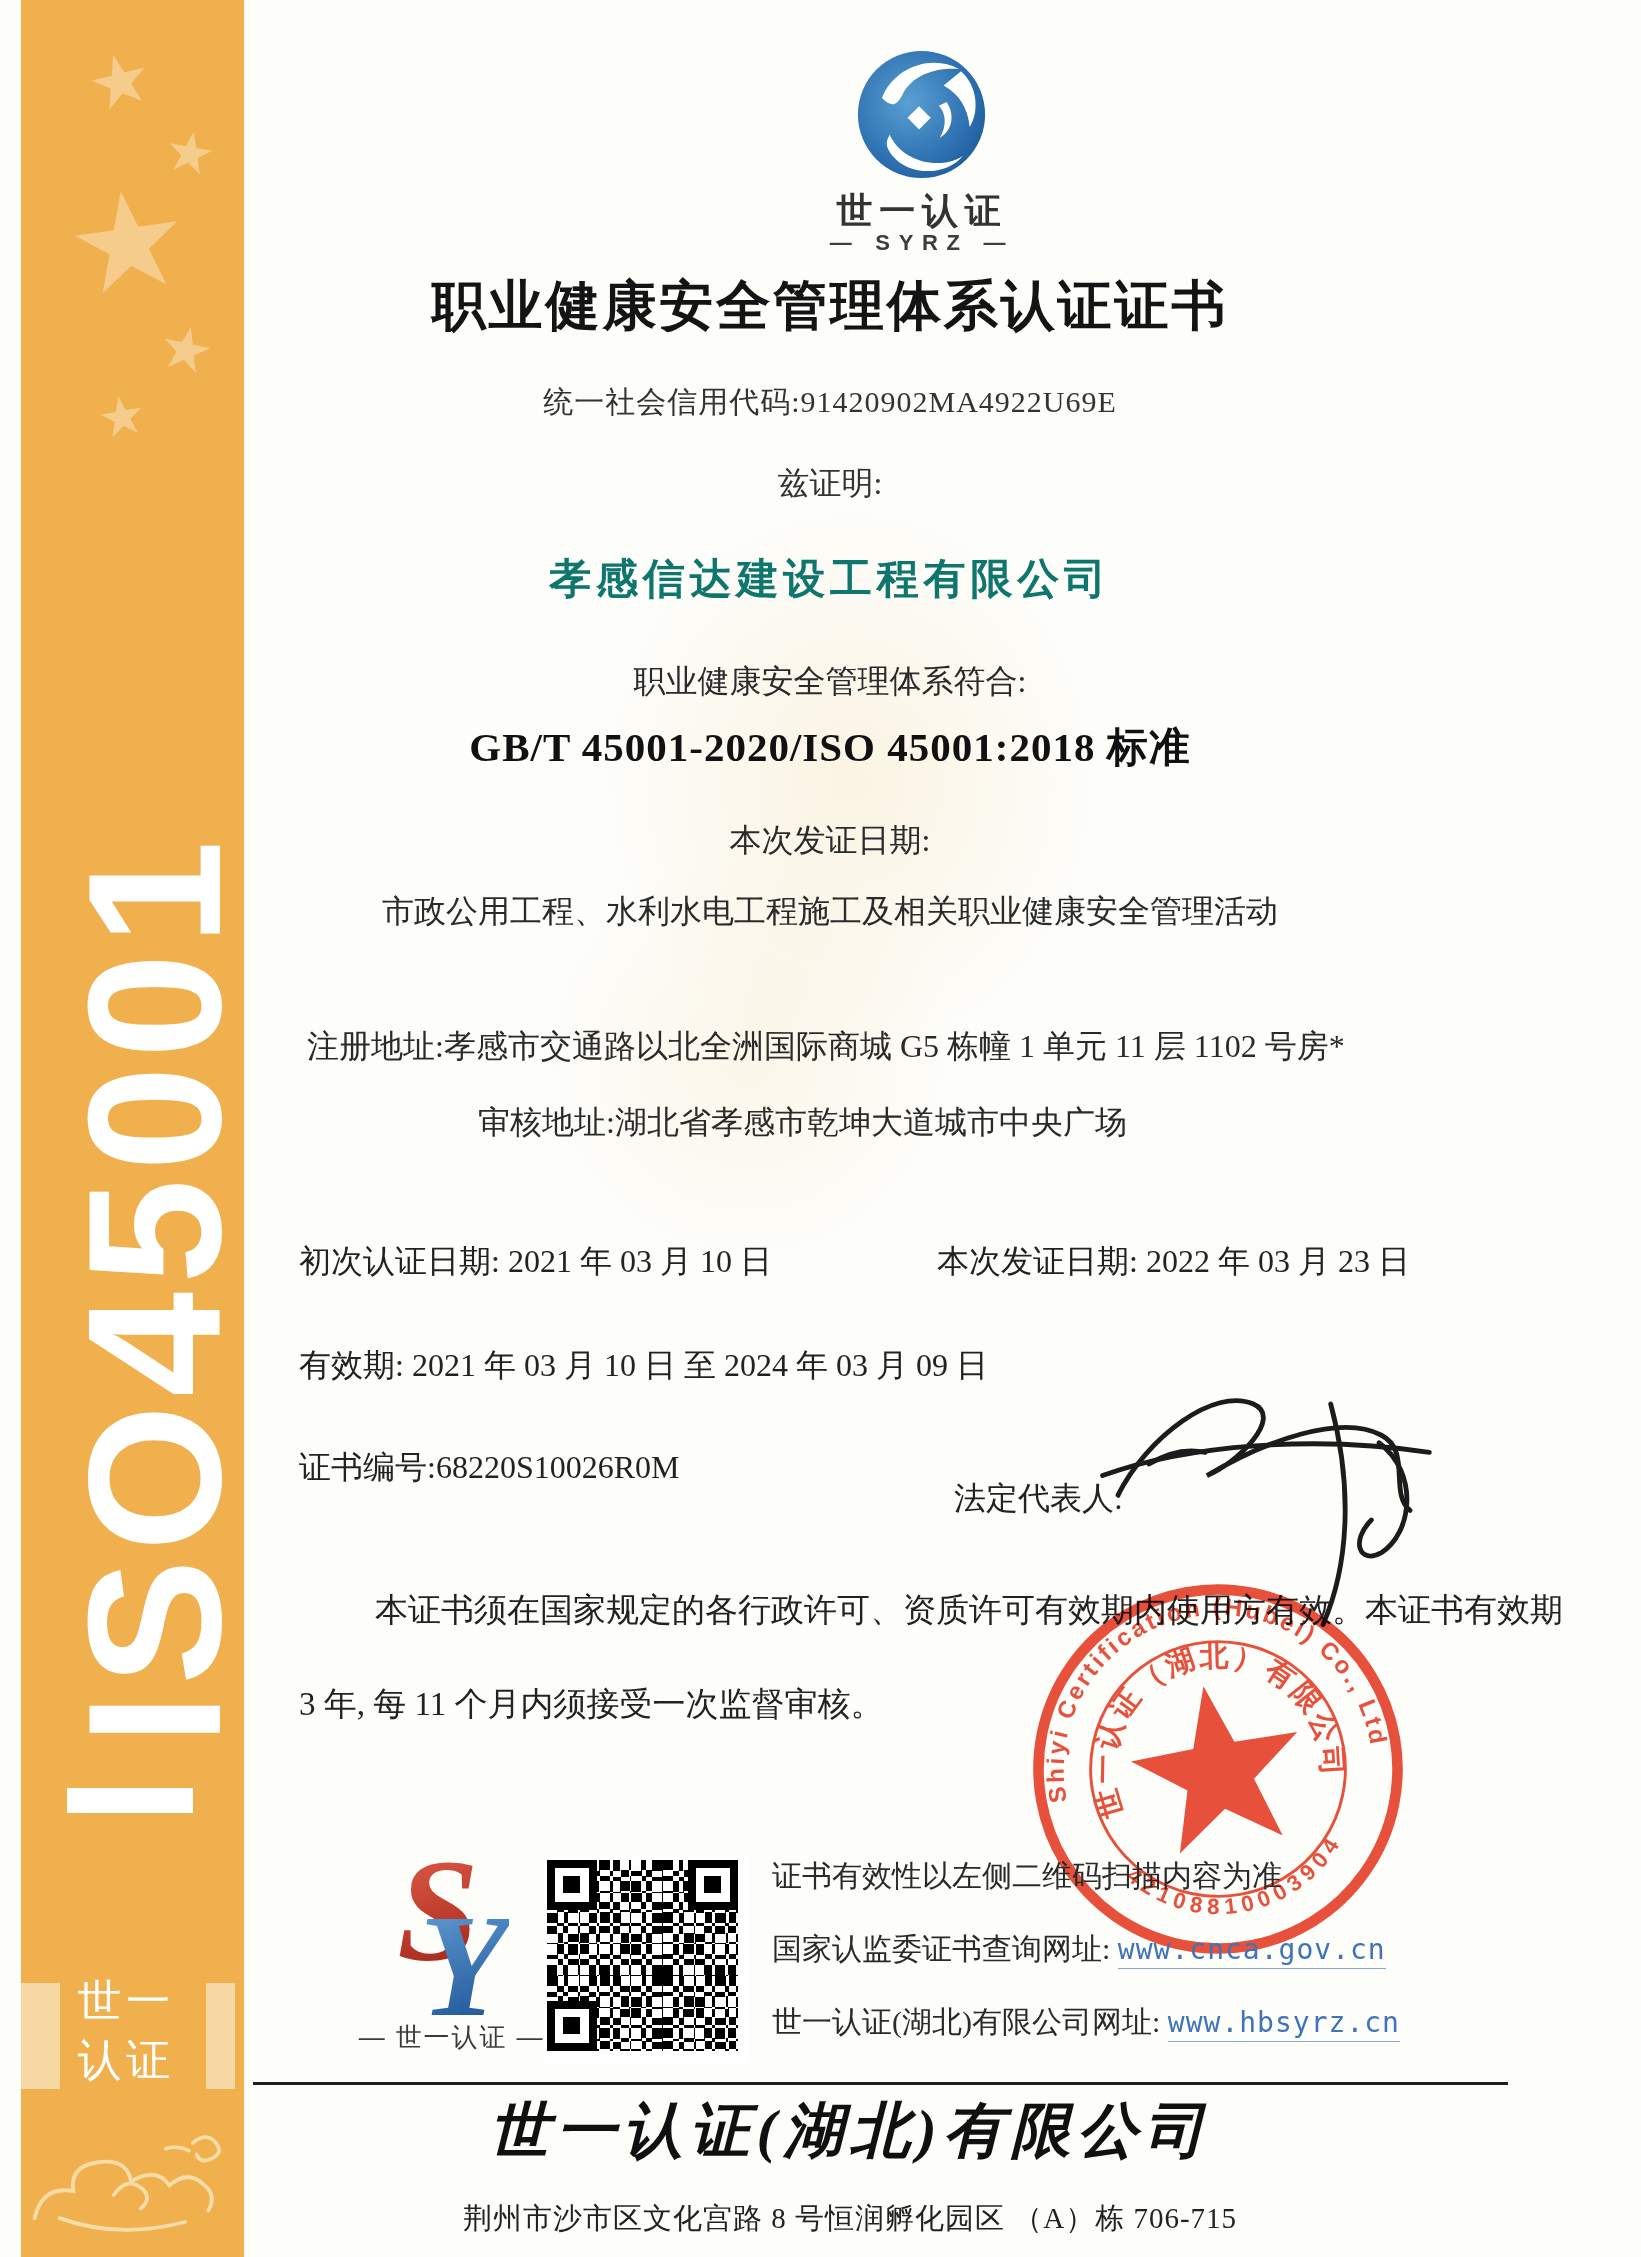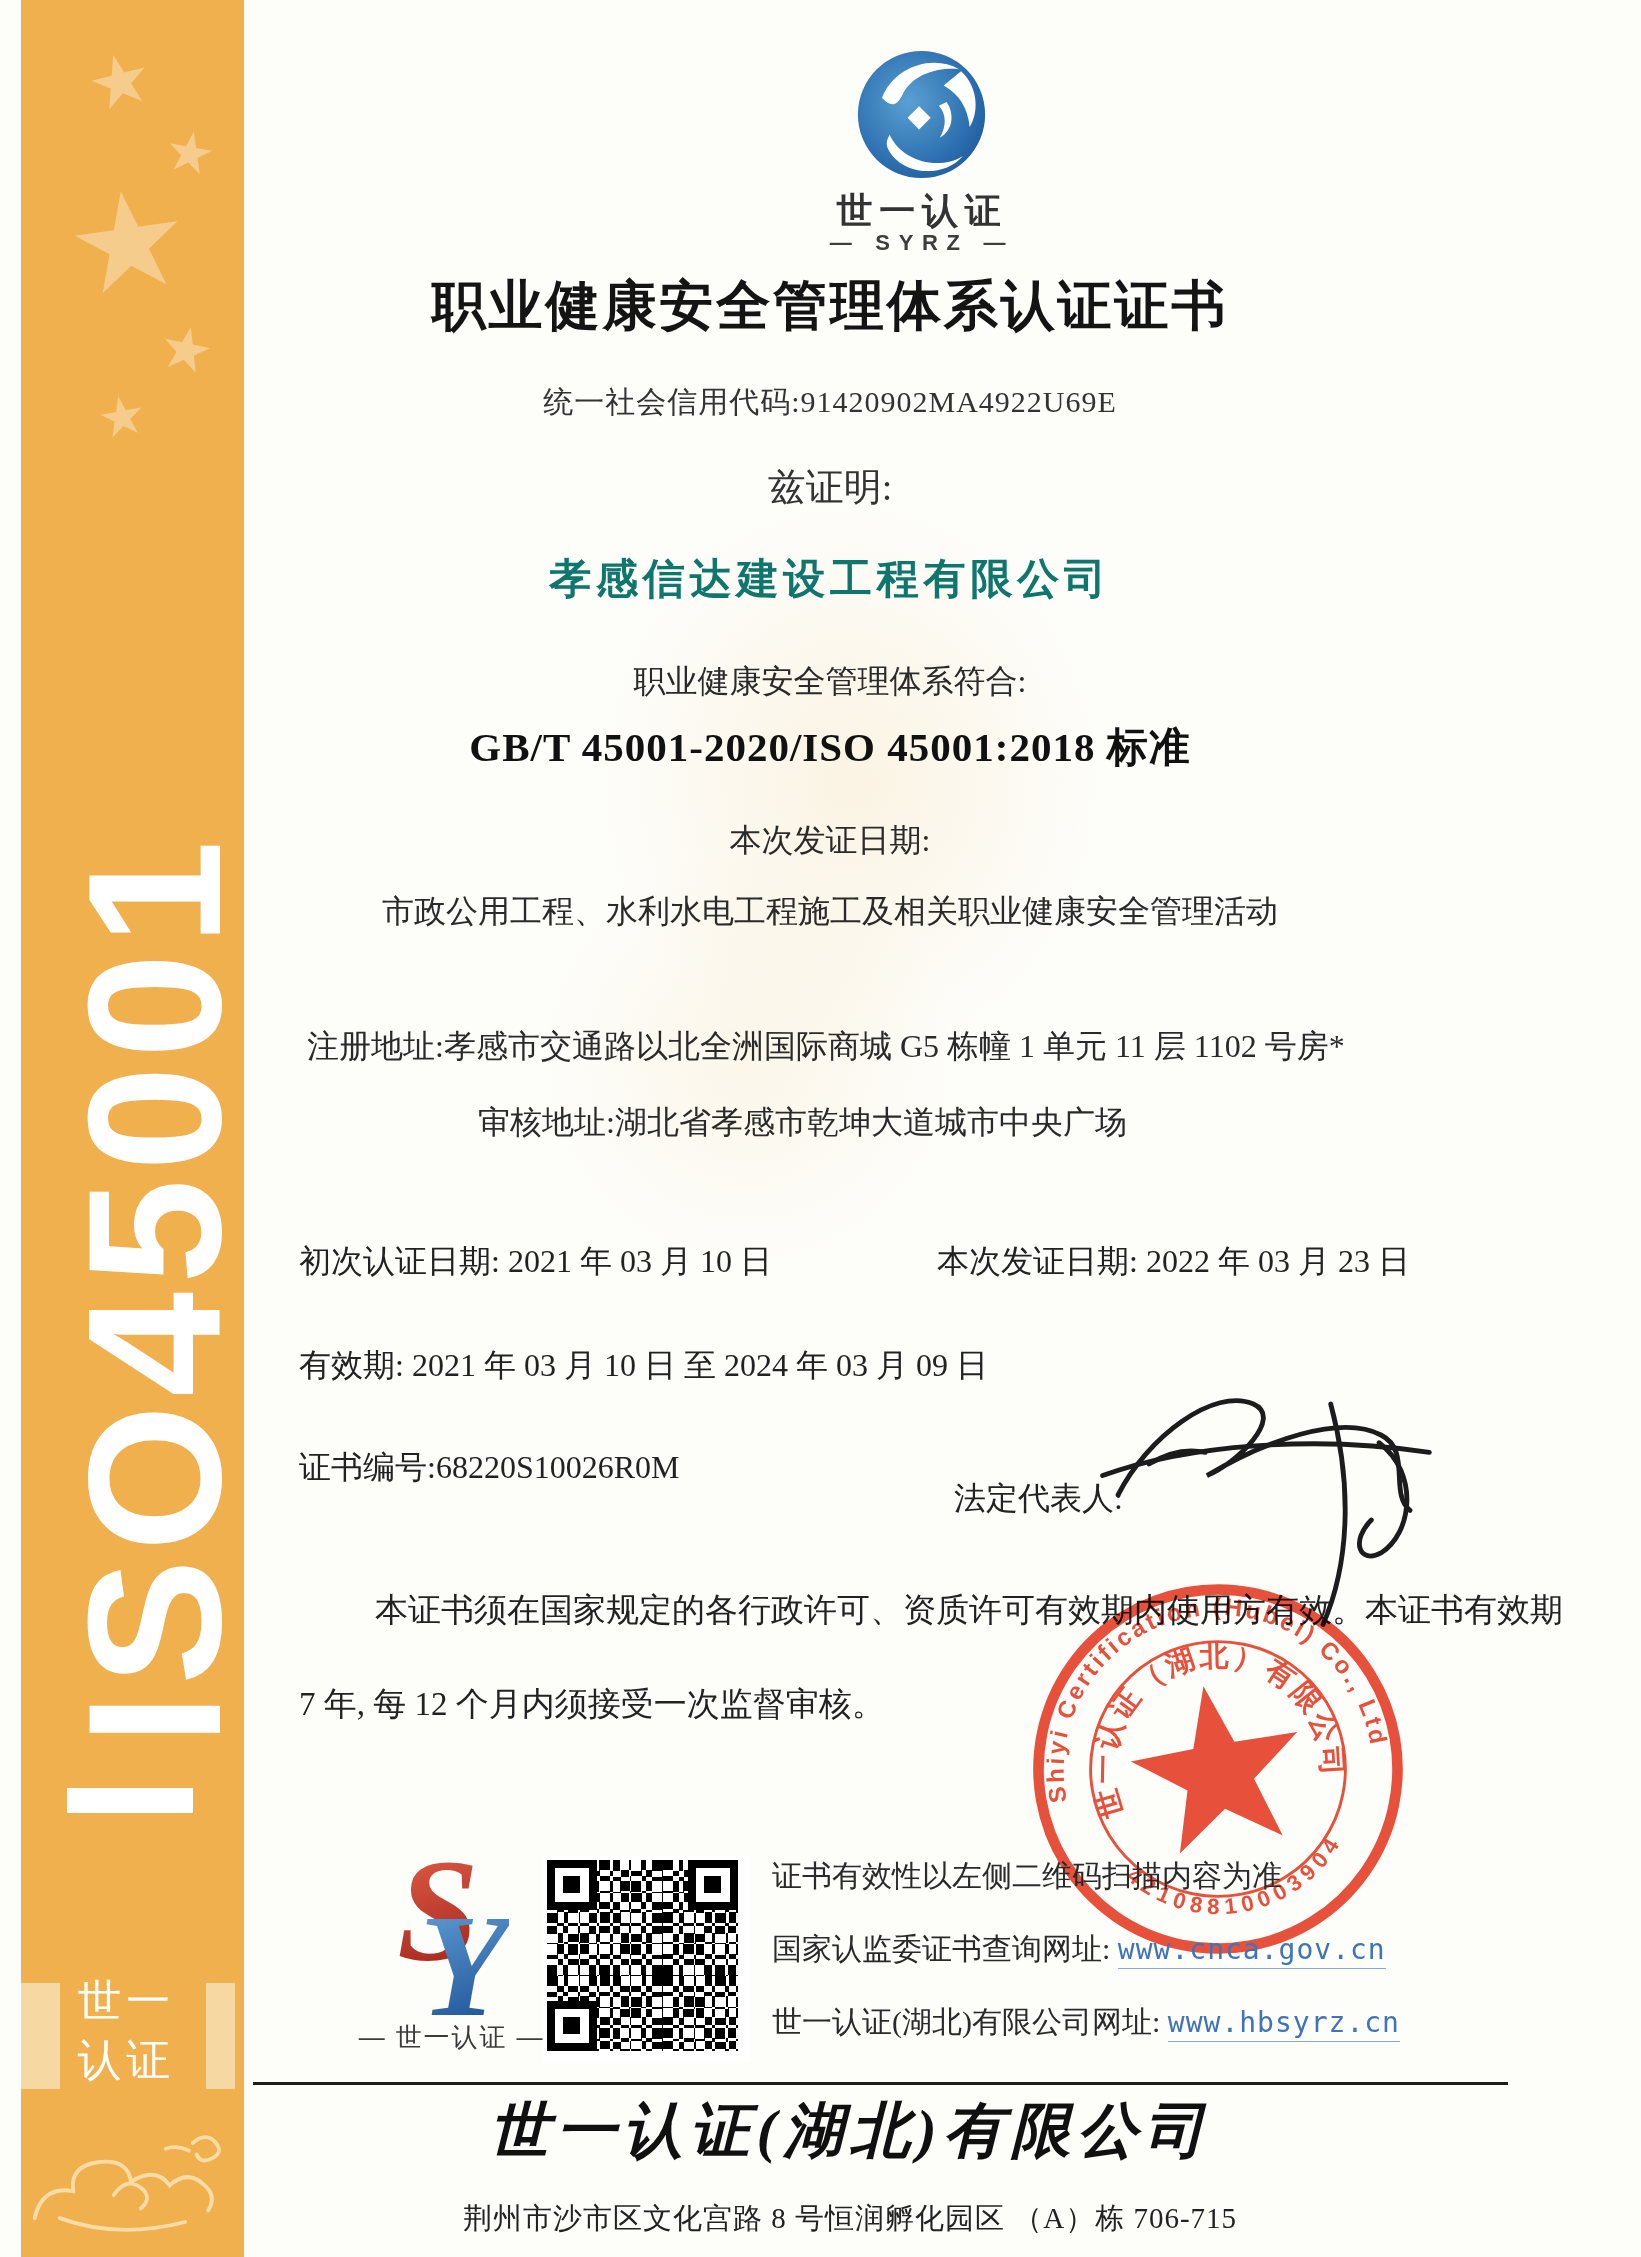--- a/index.html
+++ b/index.html
@@ -33,21 +33,21 @@
   .logo-svg{position:absolute;left:855px;top:48px;width:133px;height:133px;}
   .logo-name{left:922px;top:187px;font-family:"Liberation Sans",sans-serif;font-weight:700;
              font-size:36px;letter-spacing:6.8px;color:#333;}
   .logo-sub{left:922px;top:230px;font-family:"Liberation Sans",sans-serif;font-weight:700;
             font-size:22px;letter-spacing:8.7px;color:#3d3d3d;}
   .title{left:830px;top:270px;font-family:"Liberation Sans",sans-serif;font-weight:700;
          font-size:54px;letter-spacing:2.9px;color:#141414;}
   .credit{left:830px;top:382px;font-size:30px;letter-spacing:1px;color:#333;}
 
   
-  .certify{left:830px;top:462px;font-size:38px;color:#333;}
+  .certify{left:830px;top:462px;font-size:32px;color:#333;}
   .company{left:830px;top:527px;font-family:"Liberation Sans",sans-serif;font-weight:700;
            font-size:42px;letter-spacing:4.8px;color:#0f766e;margin-top:24px;}
   .sysline{left:830px;top:660px;font-size:32px;color:#2a2a2a;font-family:Liberation Serif, serif;}
   .standard{left:830px;top:720px;font-weight:700;font-size:41px;letter-spacing:1px;color:#111;}
   .scopelabel{left:830px;top:819px;font-size:32px;color:#2a2a2a;}
   .scope{left:830px;top:890px;font-size:32px;color:#2a2a2a;}
   .regaddr{left:307px;top:1025px;font-size:32px;color:#2a2a2a;}
   .auditaddr{left:478px;top:1101px;font-size:32px;color:#2a2a2a;}
   .date1{left:299px;top:1240px;font-size:32px;color:#222;}
   .date2{left:937px;top:1240px;font-size:32px;color:#222;}
@@ -158,21 +158,21 @@
   <div class="abs cx scopelabel">本次发证日期:</div>
   <div class="abs cx scope">市政公用工程、水利水电工程施工及相关职业健康安全管理活动</div>
   <div class="abs regaddr">注册地址:孝感市交通路以北全洲国际商城 G5 栋幢 1 单元 11 层 1102 号房*</div>
   <div class="abs auditaddr">审核地址:湖北省孝感市乾坤大道城市中央广场</div>
   <div class="abs date1">初次认证日期: 2021 年 03 月 10 日</div>
   <div class="abs date2">本次发证日期: 2022 年 03 月 23 日</div>
   <div class="abs validity">有效期: 2021 年 03 月 10 日 至 2024 年 03 月 09 日</div>
   <div class="abs certno">证书编号:68220S10026R0M</div>
   <div class="abs legalrep">法定代表人:</div>
   <div class="abs note1">本证书须在国家规定的各行政许可、资质许可有效期内使用方有效。本证书有效期</div>
-  <div class="abs note2">7 年, 每 12 个月内须接受一次监督审核。</div>
+  <div class="abs note2">3 年, 每 11 个月内须接受一次监督审核。</div>
 
   <svg class="sig-svg" viewBox="0 0 360 300">
     <g fill="none" stroke="#1c1c1c" stroke-width="5" stroke-linecap="round">
       <path d="M28,152 C58,92 128,40 168,58 C200,72 150,120 120,132 C180,96 258,68 300,90 C332,106 308,150 330,168"></path>
       <path d="M12,132 C100,100 232,90 350,108"></path>
       <path d="M248,58 C270,140 268,222 240,286"></path>
       <path d="M298,98 C340,130 332,192 300,212 C278,224 268,200 290,178"></path>
       <path d="M60,120 C80,108 100,104 118,108"></path>
     </g>
   </svg>

